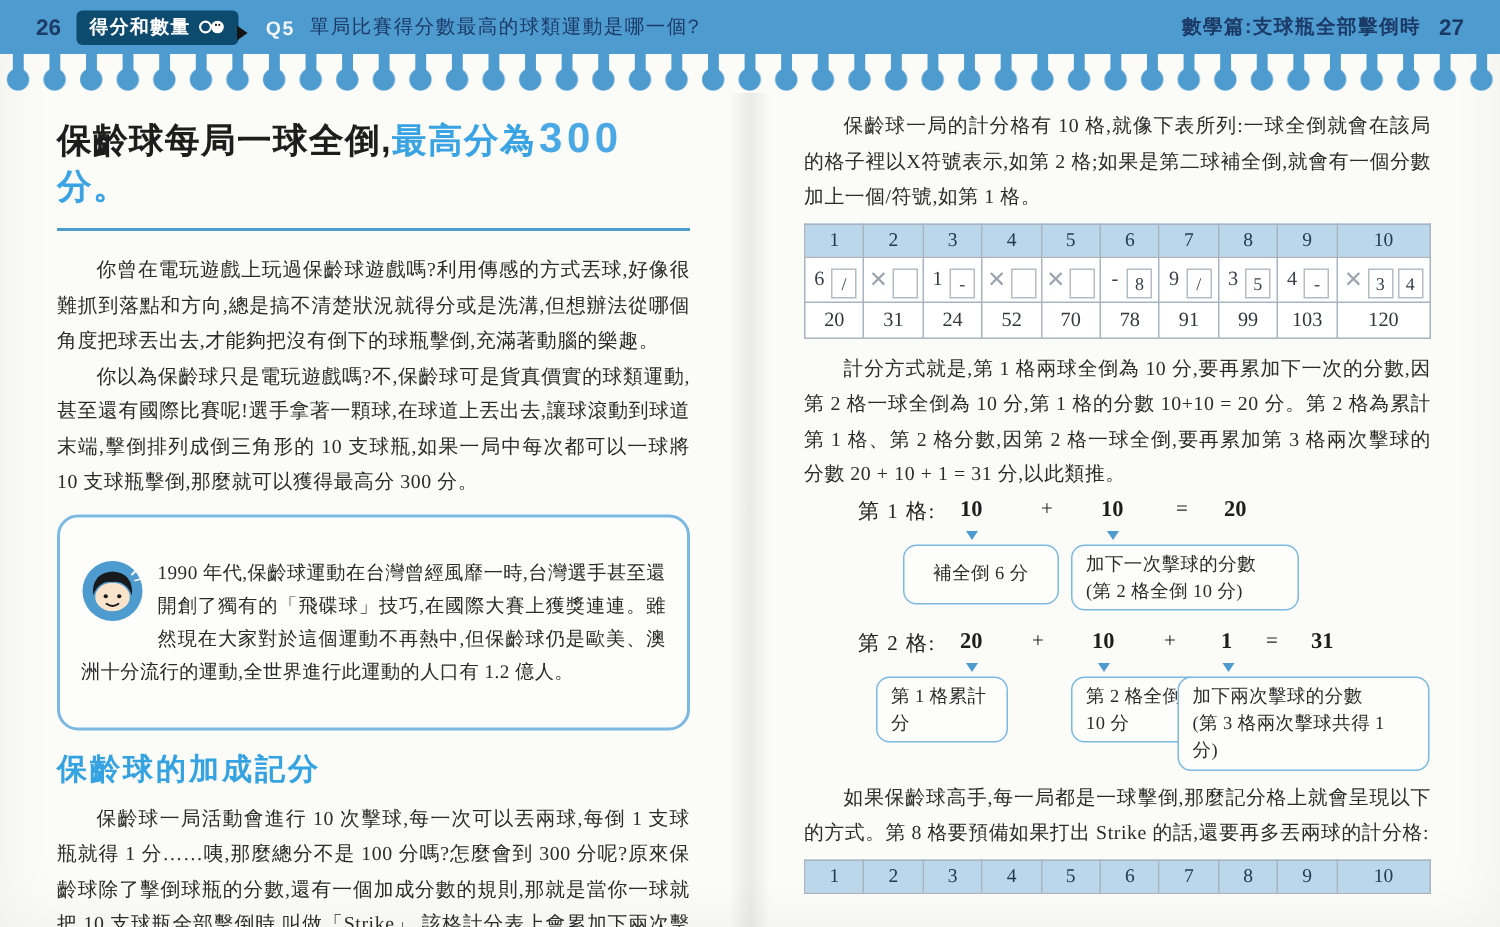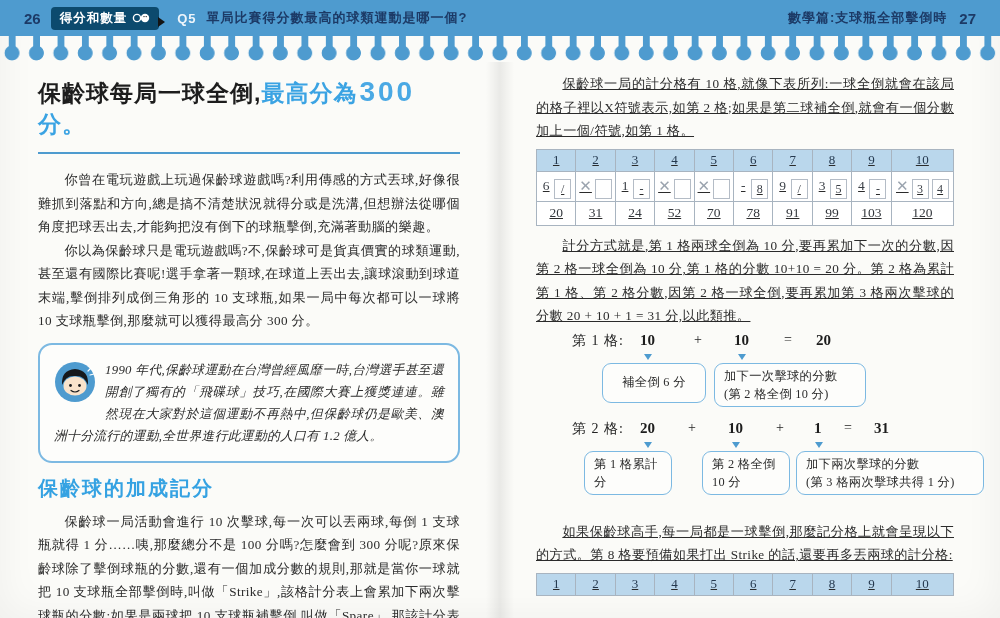--- a/index.html
+++ b/index.html
@@ -11,45 +11,45 @@
         display:flex;align-items:center;justify-content:space-between;
         font-family:"Liberation Sans",sans-serif;padding:0 0;}
   .band-left{display:flex;align-items:center;gap:10px;margin-left:24px;}
   .band-right{display:flex;align-items:center;gap:12px;margin-right:24px;}
   .pageno{font-size:15px;font-weight:bold;color:#1c3a66;}
   .badge{position:relative;display:flex;align-items:center;gap:5px;background:#0c4a6e;color:#fff;
          font-size:12.5px;font-weight:bold;padding:3px 9px;border-radius:4px;letter-spacing:1px;}
   .badge::after{content:"";position:absolute;right:-6px;top:10px;border-left:7px solid #141414;
          border-top:5px solid transparent;border-bottom:5px solid transparent;}
   .qlabel{font-size:13px;font-weight:bold;color:#eef5fb;margin-left:8px;letter-spacing:1px;}
-  .question{font-size:13px;font-weight:bold;color:#1c3a66;letter-spacing:1px;}
+  .question{font-size:13px;font-weight:normal;color:#1c3a66;letter-spacing:1px;}
   .section-title{font-size:13px;font-weight:bold;color:#1c3a66;letter-spacing:1px;}
   .fringe{position:absolute;left:0;top:36px;width:1000px;height:26px;
     background-image:
       radial-gradient(circle at 12px 17px, #4e9bcf 7px, rgba(78,155,207,0) 7.8px),
       linear-gradient(90deg, rgba(0,0,0,0) 0px, rgba(0,0,0,0) 8.5px, #4e9bcf 8.5px, #4e9bcf 15.5px, rgba(0,0,0,0) 15.5px);
     background-size:24.4px 26px, 24.4px 13px;
     background-repeat:repeat-x, repeat-x;
     background-position:0 0,0 0;}
   
   .pages{position:absolute;left:0;top:62px;width:1000px;height:556px;display:flex;
          background:linear-gradient(90deg, rgba(0,0,0,0) 48.6%, rgba(0,0,0,0.07) 50%, rgba(0,0,0,0) 51.4%);}
   .page{width:500px;box-sizing:border-box;}
   .page.left{padding:12px 40px 0 38px;}
-  .page.right{padding:10px 46px 0 36px;text-decoration:underline;}
+  .page.right{padding:10px 46px 0 36px;}
   p.body{margin:0;font-size:13.2px;line-height:1.78;text-align:justify;text-indent:2em;
          letter-spacing:0.4px;color:#2b2b2b;}
   
   .title{margin:0 0 14px 0;padding-bottom:12px;border-bottom:2px solid #4e9bcf;
          font-family:"Liberation Sans",sans-serif;font-weight:bold;font-size:23px;
          letter-spacing:1px;color:#1d1d1d;line-height:1.3;}
   .title .hl{color:#3aa3e3;}
   .title .hlnum{color:#4aa9e4;font-size:28px;letter-spacing:3px;padding:0 2px;}
   .factbox{margin:10px 0 12px 0;border:2px solid #7cb9e2;border-radius:14px;background:#fdfdfb;
-           padding:14px 14px;font-size:12.8px;line-height:1.72;text-align:justify;letter-spacing:0.3px;font-style:italic;}
+           padding:26px 14px;font-size:12.8px;line-height:1.72;text-align:justify;letter-spacing:0.3px;}
   .factbox .avatar{float:left;width:42px;height:42px;margin:2px 9px 2px 0;}
   .subheading{margin:4px 0 8px 0;font-family:"Liberation Sans",sans-serif;font-weight:bold;
               font-size:20px;color:#35a2e2;letter-spacing:2px;}
   
   table.bt{width:100%;border-collapse:collapse;table-layout:fixed;background:#fff;
            margin:6px 0 8px 0;font-family:"Liberation Serif",serif;}
   table.bt col.c{width:9.45%;} table.bt col.cw{width:14.95%;}
   table.bt th, table.bt td{border:1px solid #a8b4c0;text-align:center;padding:0;}
   table.bt th{background:#bad7ec;font-weight:normal;font-size:13px;height:21px;color:#24384e;}
   td.mk{height:29px;}
@@ -255,23 +255,23 @@
         <span class="eqop" style="left:152px">+</span>
         <span class="eqnum" style="left:192px">10</span>
         <span class="eqop" style="left:240px">+</span>
         <span class="eqnum" style="left:278px">1</span>
         <span class="eqop" style="left:308px">=</span>
         <span class="eqnum" style="left:338px">31</span>
         <i class="tri" style="left:108px"></i>
         <i class="tri" style="left:196px"></i>
         <i class="tri" style="left:279px"></i>
         <div class="note" style="left:48px;width:88px;justify-content:center">第 1 格累計分</div>
-        <div class="note" style="left:166px;width:88px">第 2 格全倒
+        <div class="note" style="left:178px;width:88px">第 2 格全倒
 10 分</div>
-        <div class="note" style="left:260px;width:188px">加下兩次擊球的分數
+        <div class="note" style="left:249px;width:168px">加下兩次擊球的分數
 (第 3 格兩次擊球共得 1 分)</div>
       </div>
 
       <p class="body">如果保齡球高手,每一局都是一球擊倒,那麼記分格上就會呈現以下的方式。第 8 格要預備如果打出 Strike 的話,還要再多丟兩球的計分格:</p>
 
       <table class="bt">
         <colgroup>
             <col class="c">
             <col class="c">
             <col class="c">

